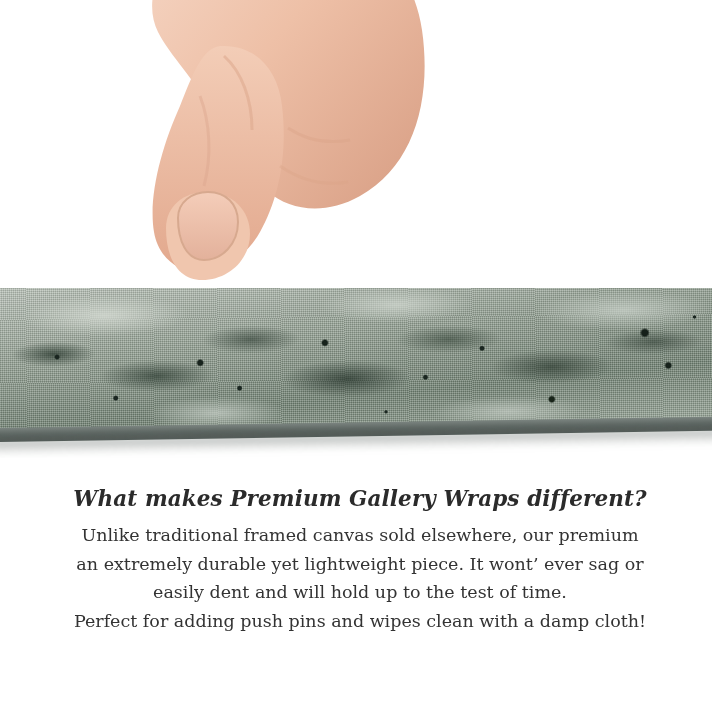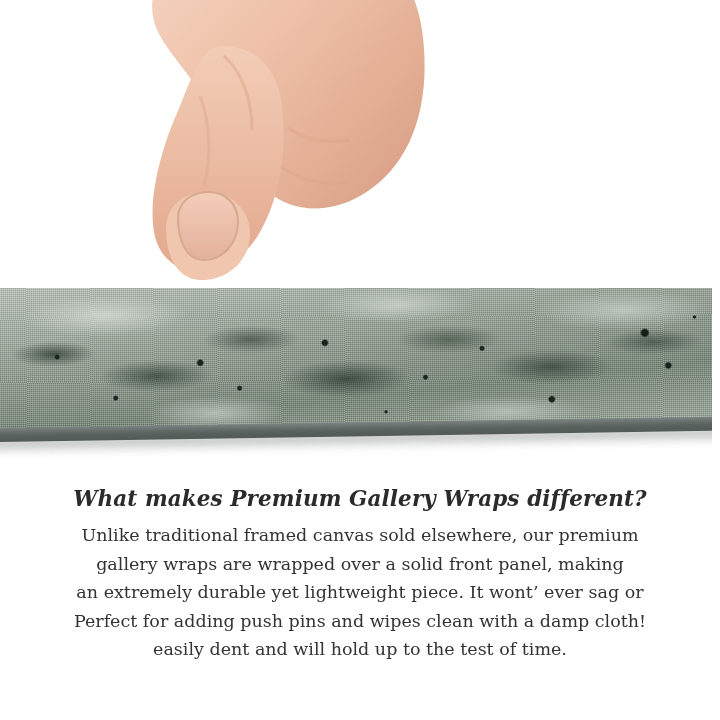--- a/index.html
+++ b/index.html
@@ -206,20 +206,19 @@
         <path d="M188,206 C208,220 232,226 256,222" fill="none" stroke="#d9a287" stroke-width="3" opacity=".35"></path>
       </svg>
     </div>
 
   </div>
 
   <div class="caption">
     <div class="caption-heading">What makes Premium Gallery Wraps different?</div>
     <div class="caption-body">
       <span class="line">Unlike traditional framed canvas sold elsewhere, our premium</span>
-      <span class="line">gallery wraps are wrapped over a solid front panel, making</span>
       <span class="line">an extremely durable yet lightweight piece. It wont’ ever sag or</span>
+      <span class="line">easily dent and will hold up to the test of time.</span>
       <span class="line">Perfect for adding push pins and wipes clean with a damp cloth!</span>
-      <span class="line">easily dent and will hold up to the test of time.</span>
     </div>
   </div>
 
 </div>
 
 </body></html>

